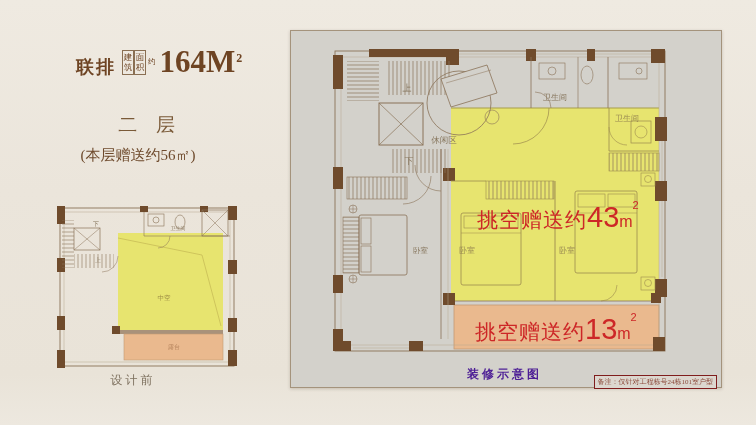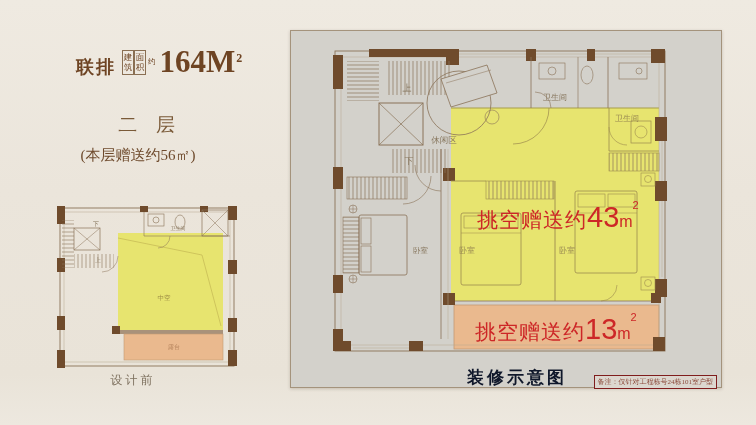--- a/index.html
+++ b/index.html
@@ -27,22 +27,22 @@
          background:#d3d1cb;border:1px solid #a4937c;box-shadow:0 1px 3px rgba(90,70,50,.25);}
   .main-plan{position:absolute;left:0;top:0;}
   .red-bonus{position:absolute;color:#cd2727;font-family:"Liberation Sans",sans-serif;
              font-weight:normal;white-space:nowrap;line-height:1;}
   .red-bonus .zh{font-size:21px;letter-spacing:1px;}
   .red-bonus .num{font-size:29px;letter-spacing:0;}
   .red-bonus .unit{font-size:16px;}
   .red-bonus .sup{font-size:11px;vertical-align:top;position:relative;top:-3px;}
   .bonus-void{left:186px;top:172px;}
   .bonus-terrace{left:184px;top:284px;}
-  .panel-caption{position:absolute;left:176px;top:335px;font-size:17px;letter-spacing:3px;
-                 color:#0f172a;font-weight:600;}
+  .panel-caption{position:absolute;left:176px;top:335px;font-size:12px;letter-spacing:3px;
+                 color:#4c1d95;font-weight:600;}
   .disclaimer{position:absolute;right:4px;top:344px;font-size:7px;color:#8c4a3a;
               border:1px solid #7f1d1d;background:#dcd7cf;padding:1px 3px;white-space:nowrap;}
   
   svg text{font-family:"Liberation Serif",serif;}
   .lbl{fill:#86755c;}
   .lbl-y{fill:#9c8d45;}
 </style>
 </head>
 <body>
 

